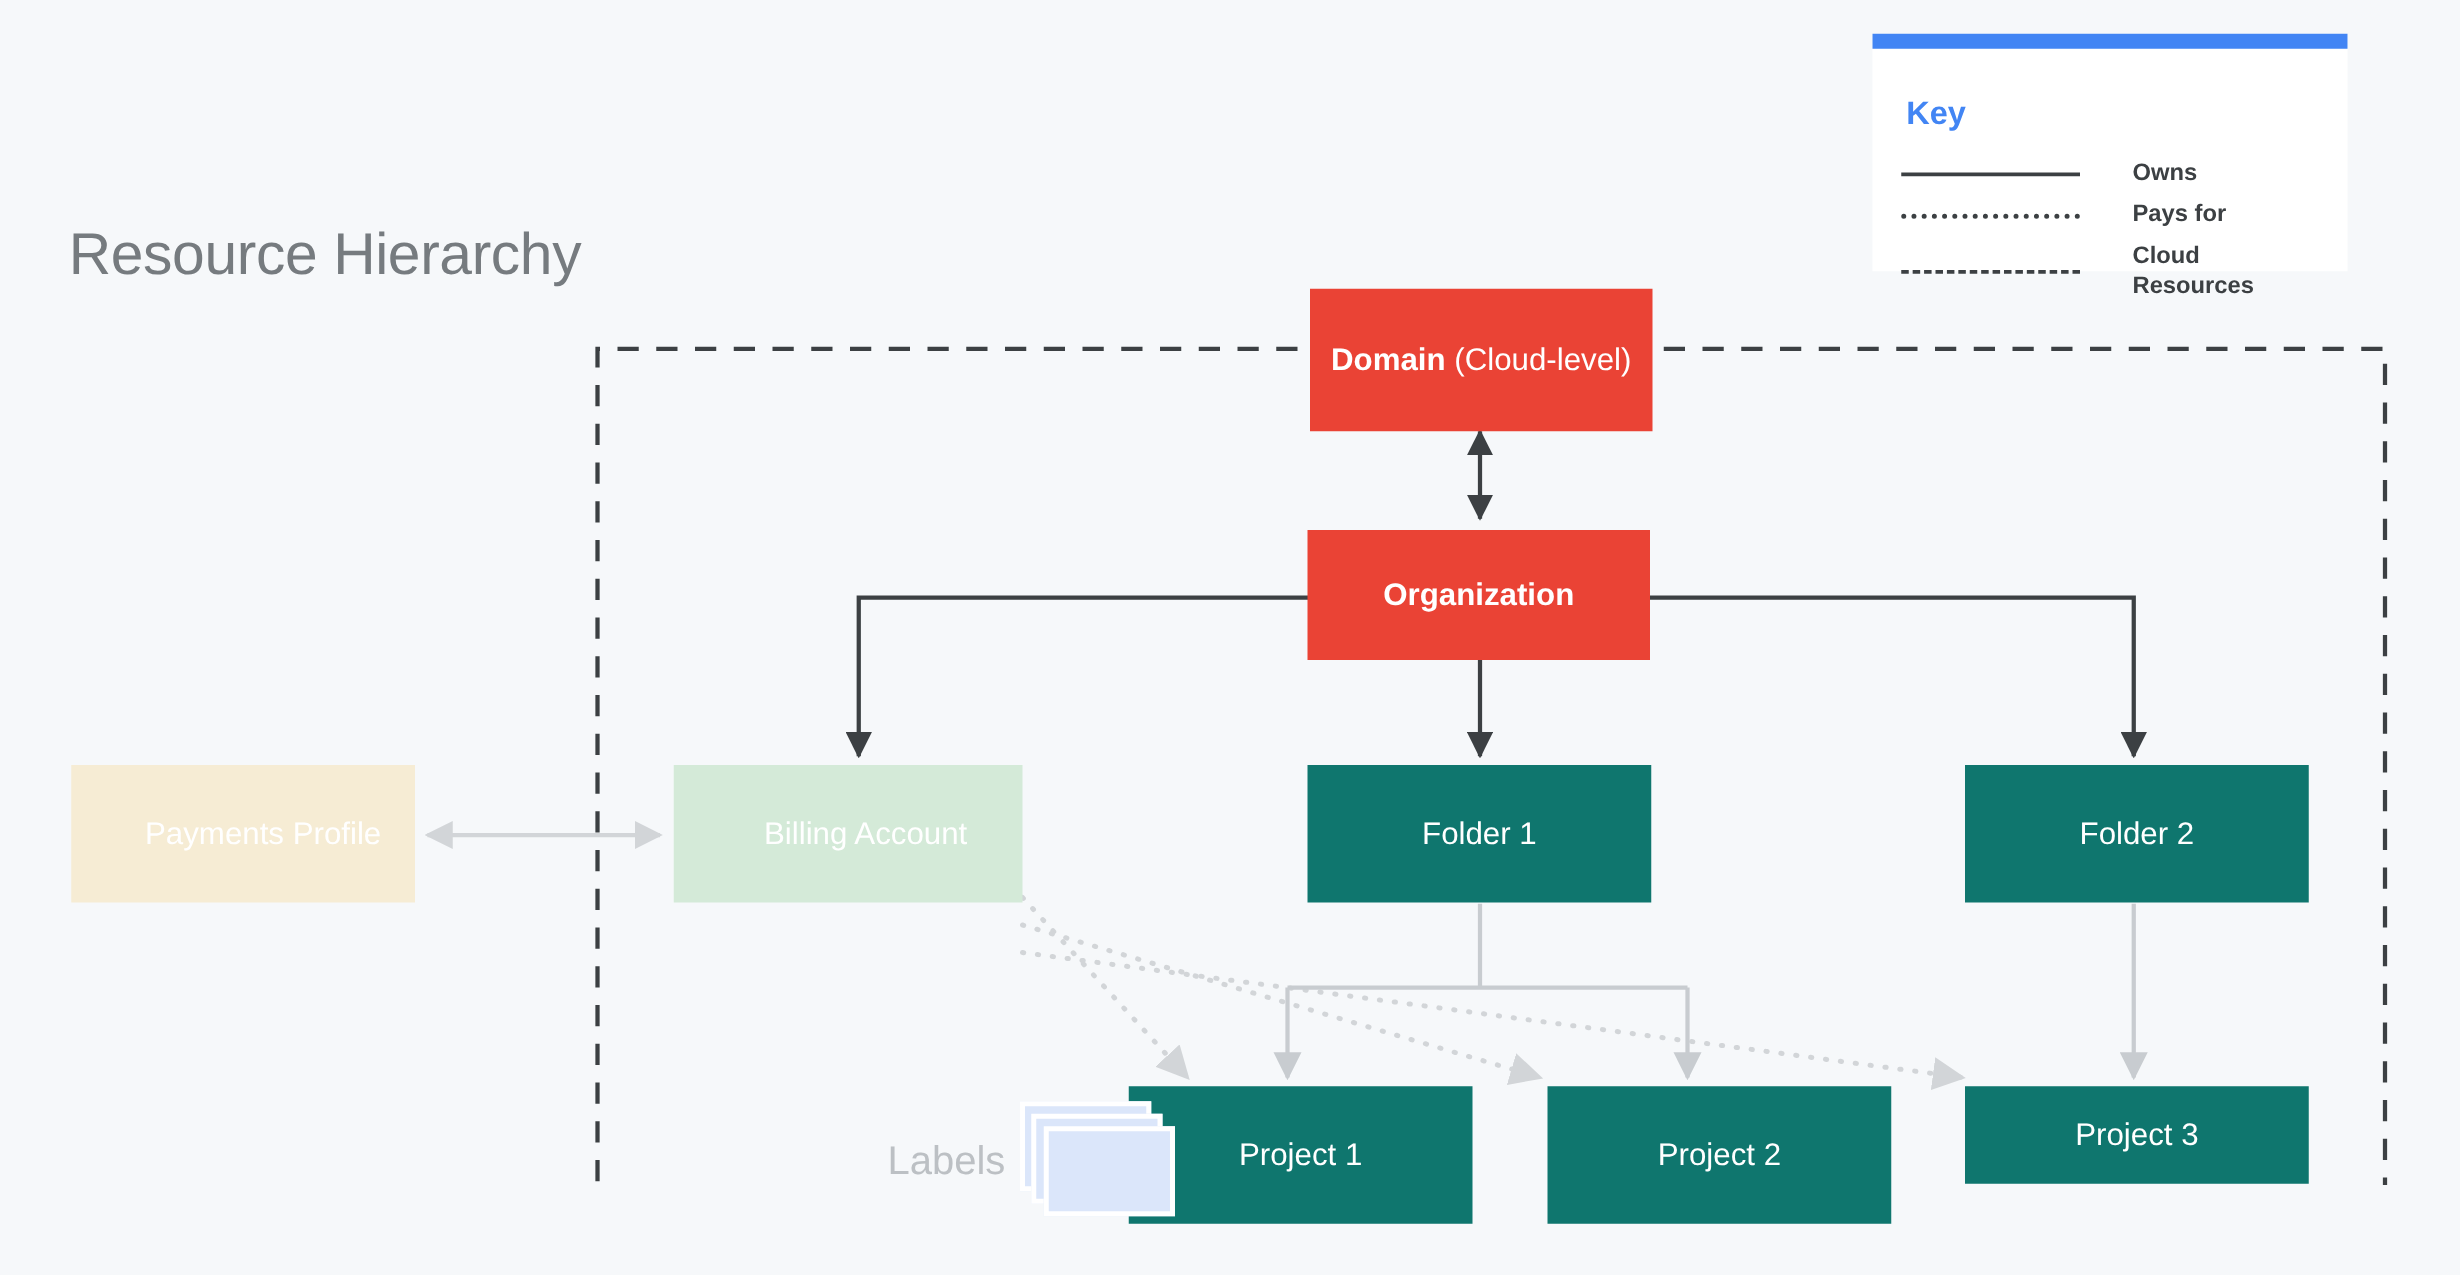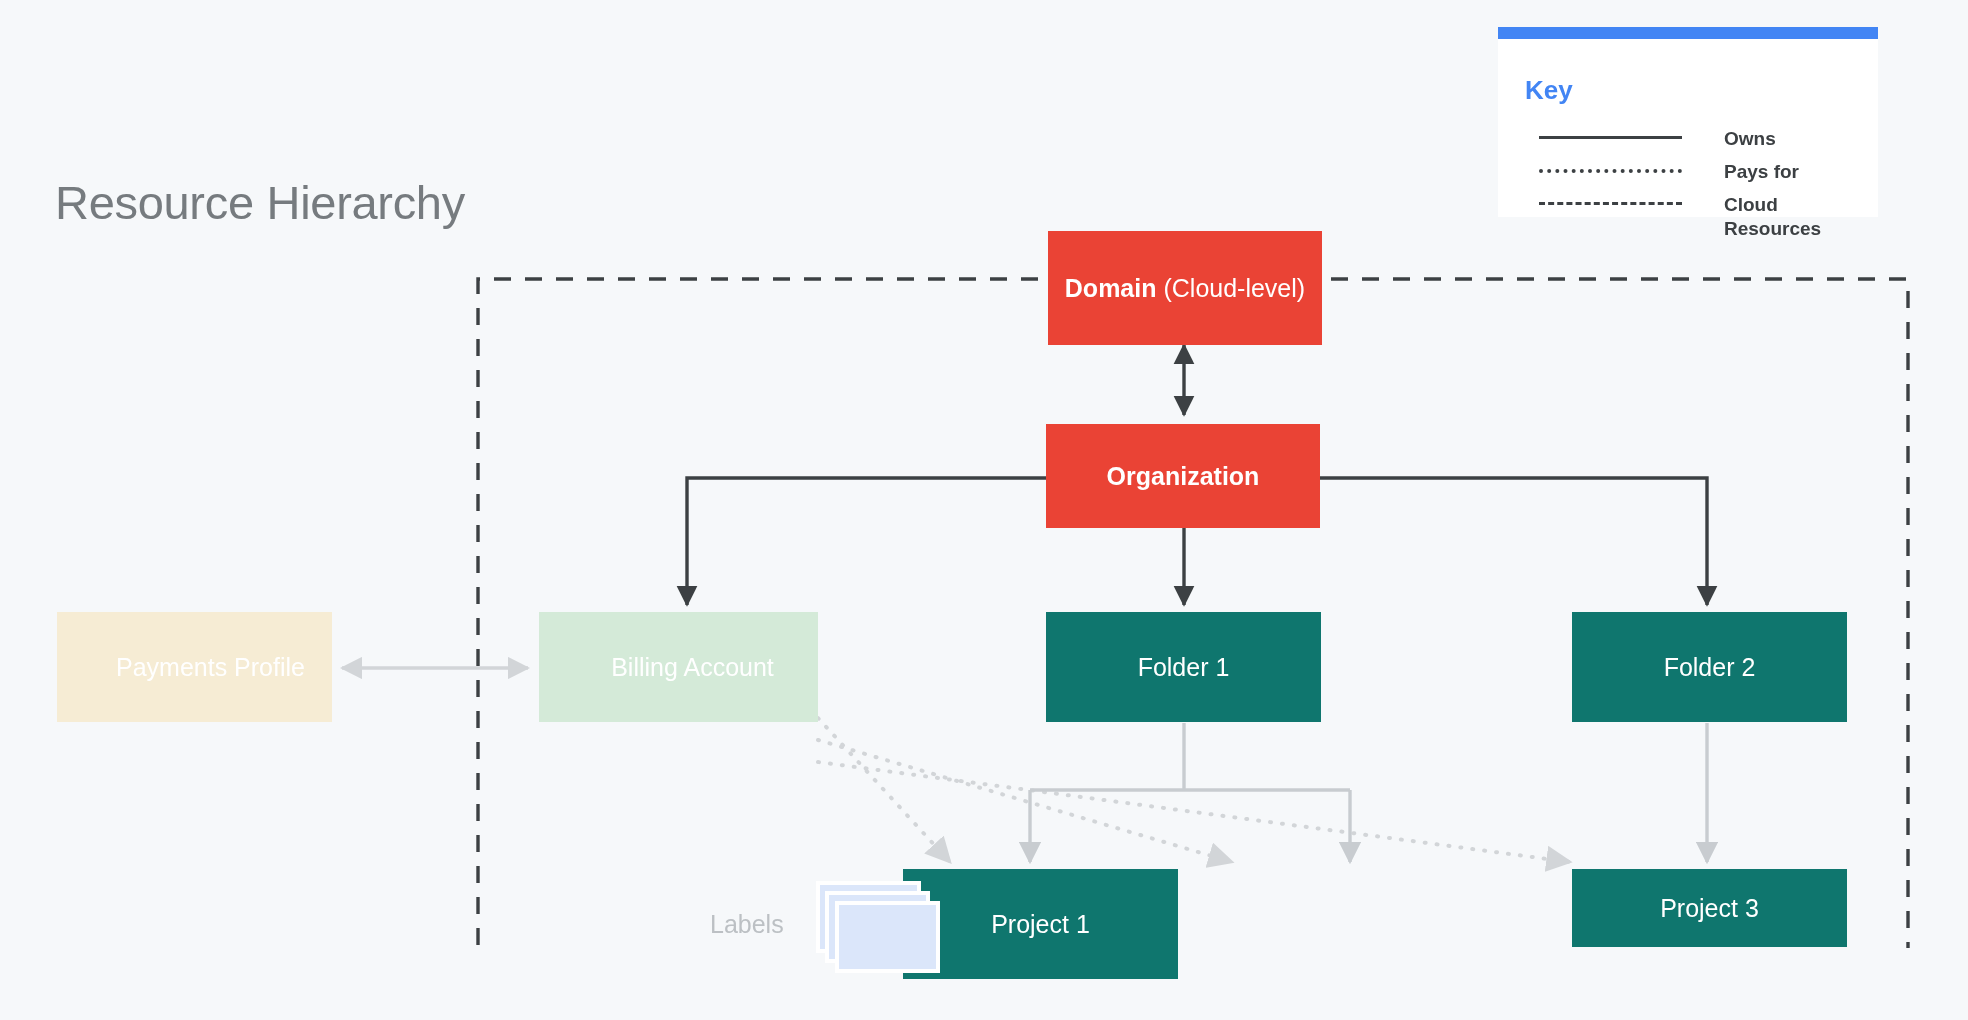--- a/index.html
+++ b/index.html
@@ -57,21 +57,21 @@
   .node.cream  { background: #f6ecd4; color: #ffffff; padding-left: 32px; }
   .node.green  { background: #d4ead8; color: #ffffff; padding-left: 28px; }
   .node.blue   { background: #0f766e; color: #ffffff; }
   .node.cream .node-label,
   .node.green .node-label,
   .node.blue  .node-label { font-size: 25px; font-weight: 400; }
 
   
   .labels-text {
     position: absolute;
-    font-size: 25px;
+    font-size: 32px;
     color: #bcc0c4;
     white-space: nowrap;
     z-index: 5;
   }
 
   
   .label-stack {
     position: absolute;
     z-index: 6;
   }
@@ -102,23 +102,23 @@
   .key-title {
     position: absolute;
     left: 27px;
     top: 48px;
     font-size: 26px;
     font-weight: 700;
     color: #4285f4;
   }
   .key-row {
     position: absolute;
-    left: 41px;
+    left: 23px;
     display: flex;
-    align-items: flex-start;
+    align-items: center;
   }
   .key-sample {
     width: 143px;
     height: 20px;
     position: relative;
     flex: 0 0 auto;
   }
   .key-sample i {
     position: absolute;
     left: 0;
@@ -209,20 +209,23 @@
   </div>
 
   <div class="node blue" style="left:1572px; top:612px; width:275px; height:110px;">
     <div class="node-label">Folder 2</div>
   </div>
 
   <div class="node blue" style="left:903px; top:869px; width:275px; height:110px;">
     <div class="node-label">Project 1</div>
   </div>
 
+  <div class="node blue" style="left:1238px; top:869px; width:275px; height:110px;">
+    <div class="node-label">Project 2</div>
+  </div>
 
   <div class="node blue" style="left:1572px; top:869px; width:275px; height:78px;">
     <div class="node-label">Project 3</div>
   </div>
 
   <div class="labels-text" style="left:710px; top:910px;">Labels</div>
 
   <div class="label-stack" style="left:816px; top:881px; width:130px; height:96px;">
     <div class="card" style="left:0px;  top:0px;  width:105px; height:72px;"></div>
     <div class="card" style="left:9px;  top:10px; width:105px; height:72px;"></div>

